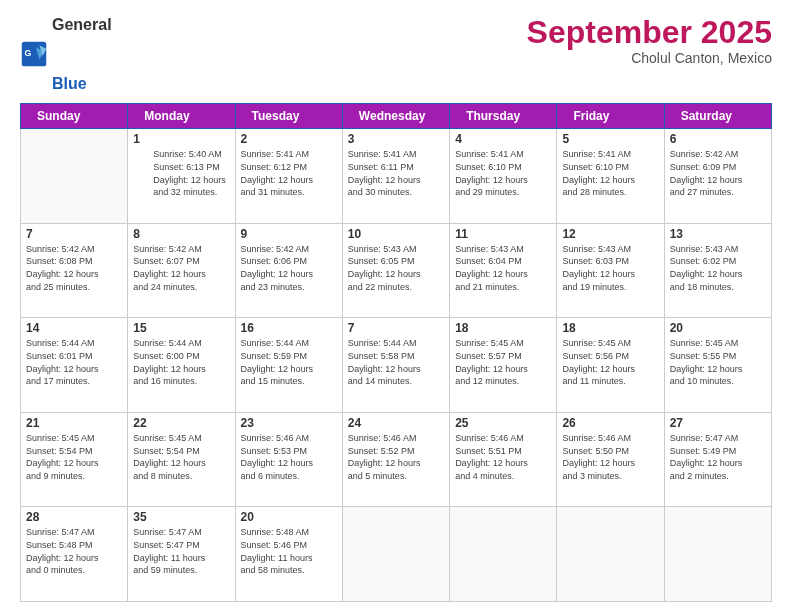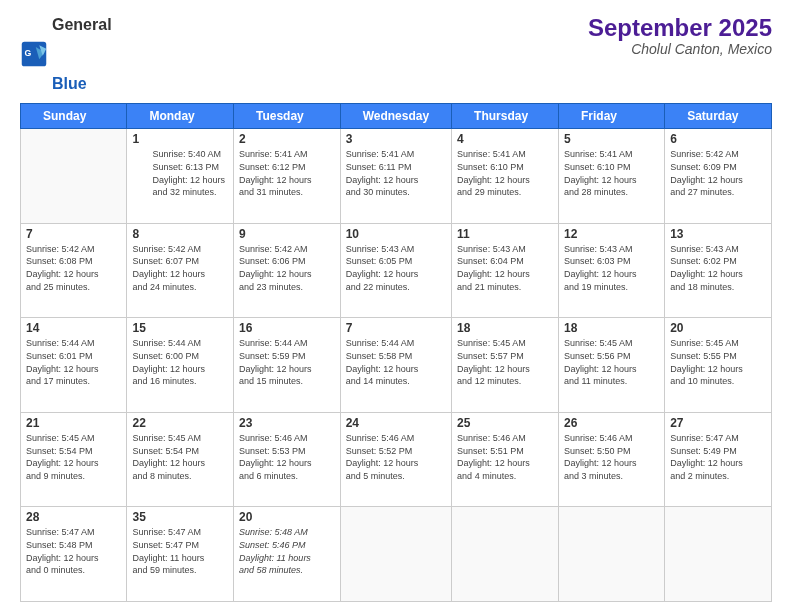--- a/index.html
+++ b/index.html
@@ -36,41 +36,40 @@
     }
     .logo-blue { color: #1a5eb8; margin-top: 40px; }
     .logo-icon {
       width: 28px;
       height: 28px;
     }
     .title-block {
       text-align: right;
     }
     .month-title {
-      font-size: 24px;
+      font-size: 32px;
       font-weight: bold;
-      color: #4c1d95;
+      color: #be185d;
       line-height: 1.1;
     }
     .subtitle {
       font-size: 14px;
       color: #555;
-      font-style: italic;
     }
     .calendar {
       width: 100%;
       border-collapse: collapse;
       flex: 1;
     }
     .calendar th {
-      background: #3b82f6;
+      background: #a21caf;
       color: #fff;
       font-size: 12px;
       font-weight: bold;
-      padding: 5px 22px;
+      padding: 5px 16px;
       text-align: left;
       border: 1px solid #1a5eb8;
     }
     .calendar td {
       vertical-align: top;
       border: 1px solid #ccc;
       padding: 3px 5px;
       width: 14.28%;
       font-size: 9.5px;
       color: #333;
@@ -340,21 +339,21 @@
           </td>
           <td>
             <span class="day-num">35</span>
             <div class="cell-info" style="white-space: pre-line;">Sunrise: 5:47 AM
 Sunset: 5:47 PM
 Daylight: 11 hours
 and 59 minutes.</div>
           </td>
           <td>
             <span class="day-num">20</span>
-            <div class="cell-info" style="white-space: pre-line; font-style: italic;">Sunrise: 5:48 AM
+            <div class="cell-info" style="white-space: pre-line;">Sunrise: 5:48 AM
 Sunset: 5:46 PM
 Daylight: 11 hours
 and 58 minutes.</div>
           </td>
           <td class="empty-cell"></td>
           <td class="empty-cell"></td>
           <td class="empty-cell"></td>
           <td class="empty-cell"></td>
         </tr>
       </tbody>

